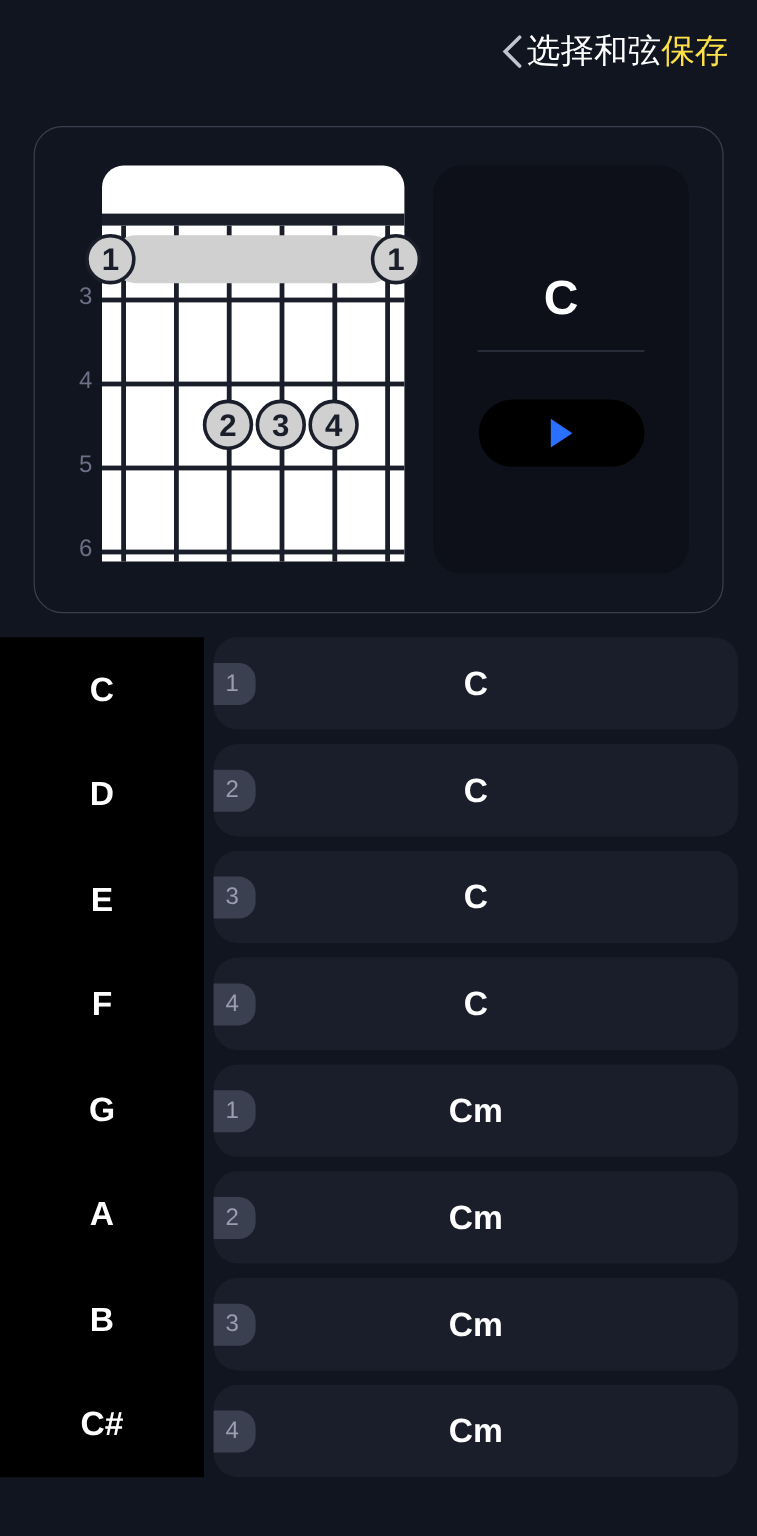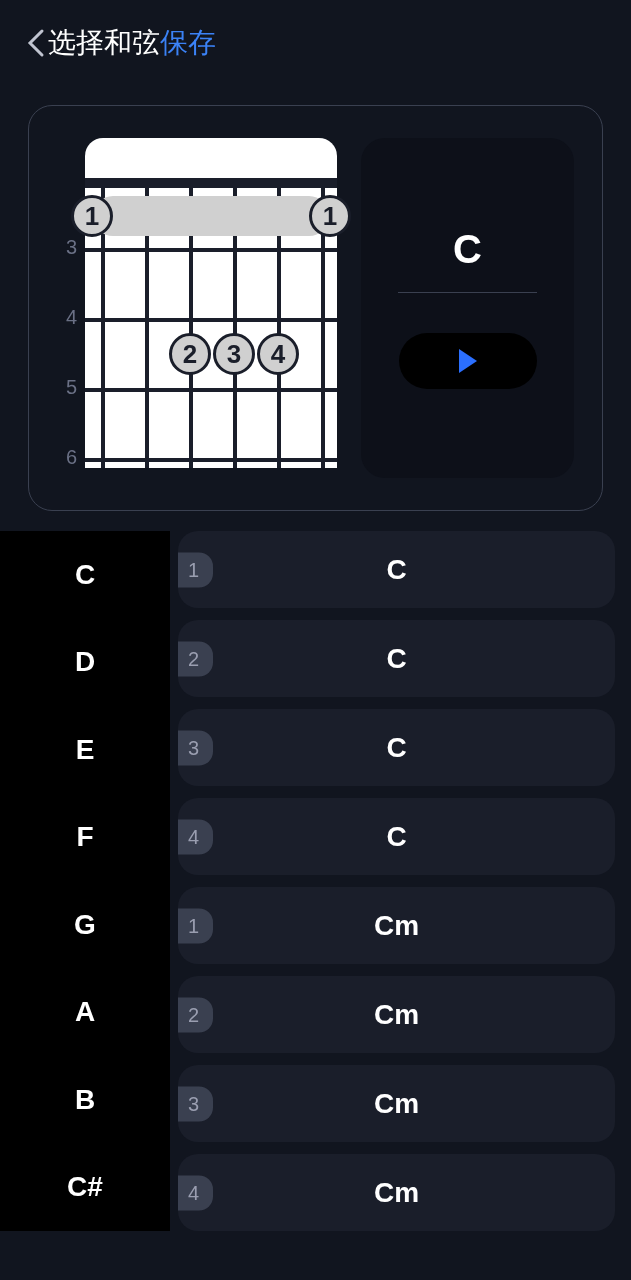--- a/index.html
+++ b/index.html
@@ -11,39 +11,39 @@
       width: 631px;
       height: 1280px;
       background: #11151f;
       font-family: -apple-system, BlinkMacSystemFont, sans-serif;
       color: #fff;
       overflow: hidden;
     }
     .header {
       display: flex;
       align-items: center;
-      justify-content: flex-start;
+      justify-content: flex-end;
       padding: 20px 24px;
       height: 85px;
     }
     .back-icon {
       width: 24px;
       height: 24px;
       display: flex;
       align-items: center;
       justify-content: center;
     }
     .header-title {
       font-size: 28px;
       font-weight: 400;
       color: #fff;
     }
     .save-btn {
       font-size: 28px;
-      color: #3b82f6;
+      color: #fde047;
       background: none;
       border: none;
     }
     .chord-card {
       margin: 20px 28px;
       border: 1px solid #3a4050;
       border-radius: 24px;
       padding: 32px 28px;
       display: flex;
       gap: 24px;

